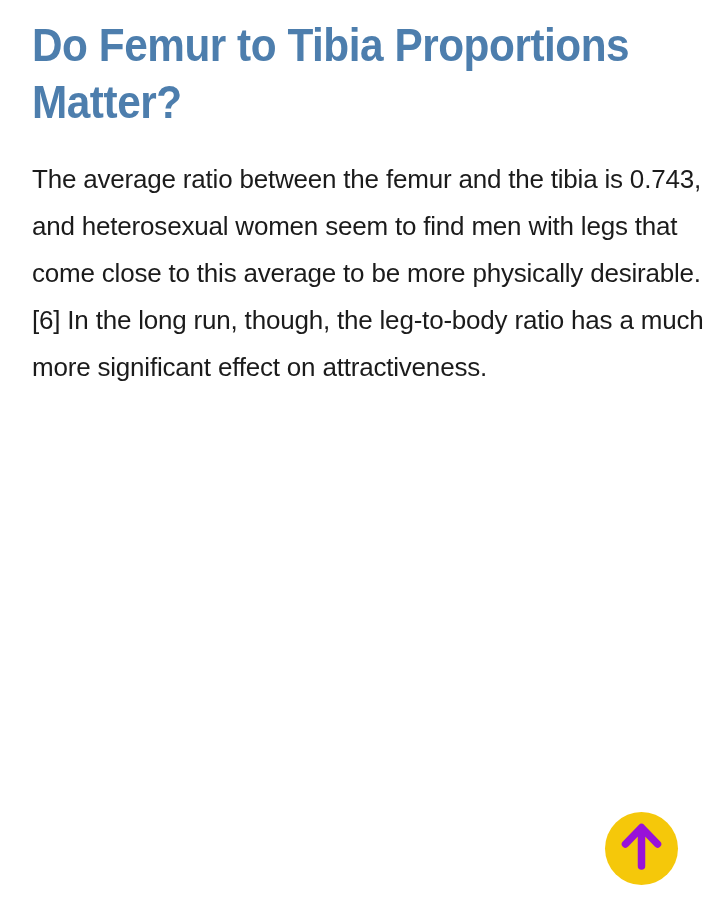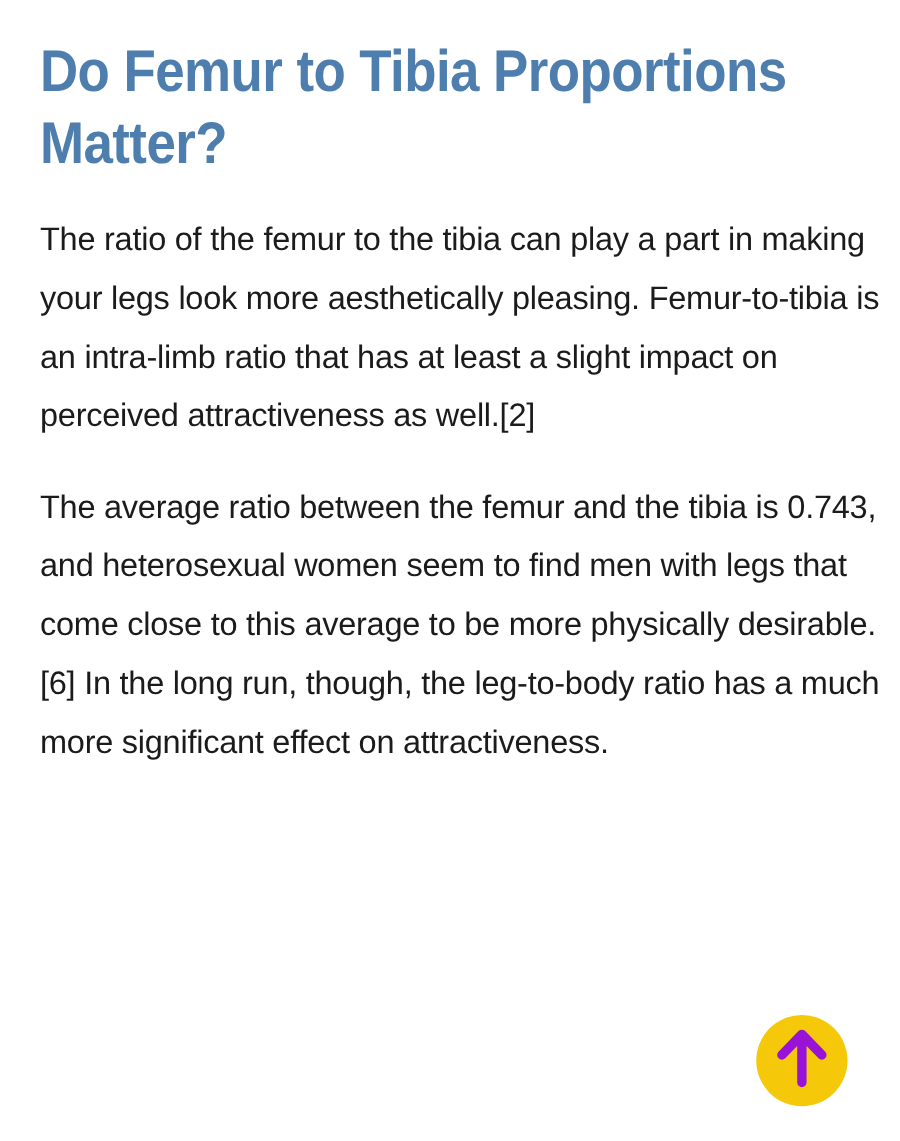--- a/index.html
+++ b/index.html
@@ -14,21 +14,20 @@
     body {
       width: 720px;
       height: 913px;
       background: var(--page-bg);
       font-family: "Liberation Sans", sans-serif;
       position: relative;
       overflow: hidden;
     }
     .article {
       padding: 16px 12px 0 32px;
-      margin-top: 12px;
     }
     .page-title {
       margin: 0;
       color: var(--heading);
       font-weight: 700;
       font-size: 47px;
       line-height: 57px;
       letter-spacing: -0.5px;
       transform: scaleX(0.9);
       transform-origin: left top;
@@ -62,21 +61,20 @@
       stroke-width: 7.5;
       stroke-linecap: round;
       stroke-linejoin: round;
     }
   </style>
 </head>
 <body>
 
 <main class="article">
   <h1 class="page-title">Do Femur to Tibia Proportions Matter?</h1>
-  <p>The ratio of the femur to the tibia can play a part in making your legs look more aesthetically pleasing. Femur-to-tibia is an intra-limb ratio that has at least a slight impact on perceived attractiveness as well.[2]</p>
   <p>The average ratio between the femur and the tibia is 0.743, and heterosexual women seem to find men with legs that come close to this average to be more physically desirable.[6] In the long run, though, the leg-to-body ratio has a much more significant effect on attractiveness.</p>
 </main>
 
 <button class="scroll-top-btn">
   <svg width="73" height="73" viewBox="0 0 73 73" aria-hidden="true">
     <path d="M36.5 54 L36.5 18 M20.5 32 L36.5 15.5 L52.5 32"></path>
   </svg>
 </button>
 
 </body></html>

